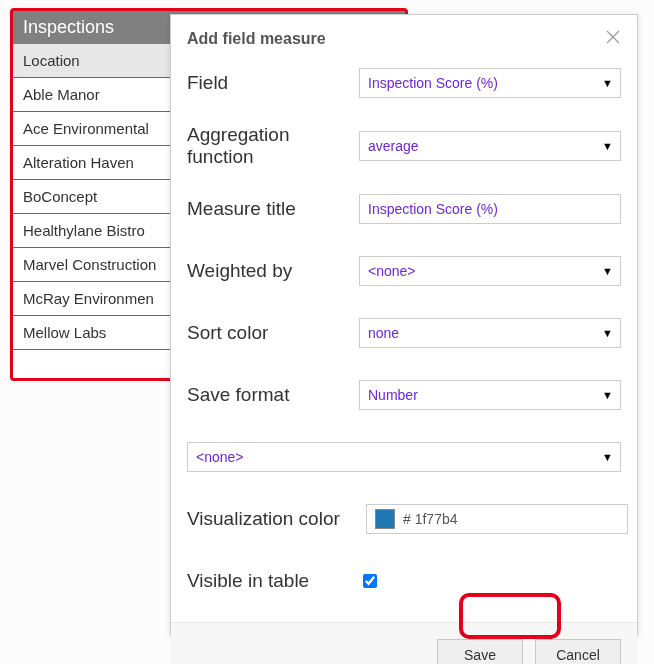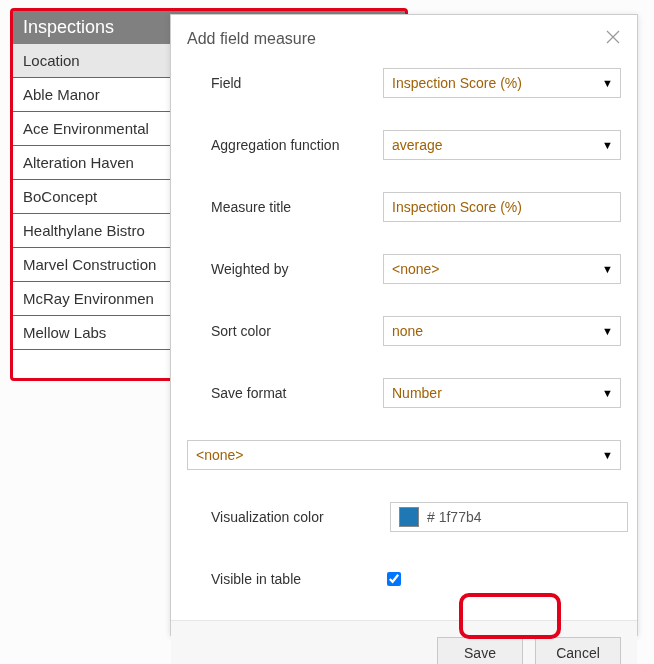--- a/index.html
+++ b/index.html
@@ -58,20 +58,21 @@
     border: 1px solid #ccc;
     box-shadow: 0 1px 6px rgba(0,0,0,0.12);
     display: flex;
     flex-direction: column;
   }
   .modal-header {
     display: flex;
     align-items: center;
     justify-content: space-between;
     padding: 14px 16px 10px;
+    font-weight: bold;
   }
   .modal-title { font-size: 16px; color: #555; }
   .close-x {
     cursor: pointer;
     color: #999;
     font-size: 18px;
     line-height: 1;
   }
 
   .modal-body {
@@ -80,39 +81,38 @@
   }
 
   .form-row {
     display: flex;
     align-items: center;
     margin: 0 0 20px;
     min-height: 42px;
   }
   .form-label {
     width: 172px;
-    font-size: 14px;
+    font-size: 19px;
     color: #333;
     flex-shrink: 0;
-    margin-left: 24px;
   }
   .control-wrap {
     flex: 1;
     position: relative;
   }
 
   select.ctl, input.ctl[type="text"] {
     width: 100%;
     height: 30px;
     font-size: 14px;
     font-family: inherit;
     padding: 4px 8px;
     border: 1px solid #ccc;
     background: #fff;
-    color: #a16207;
+    color: #6d28d9;
   }
   select.ctl {
     -webkit-appearance: none;
     -moz-appearance: none;
     appearance: none;
     padding-right: 26px;
     background-image: none;
   }
   .select-caret {
     position: absolute;

